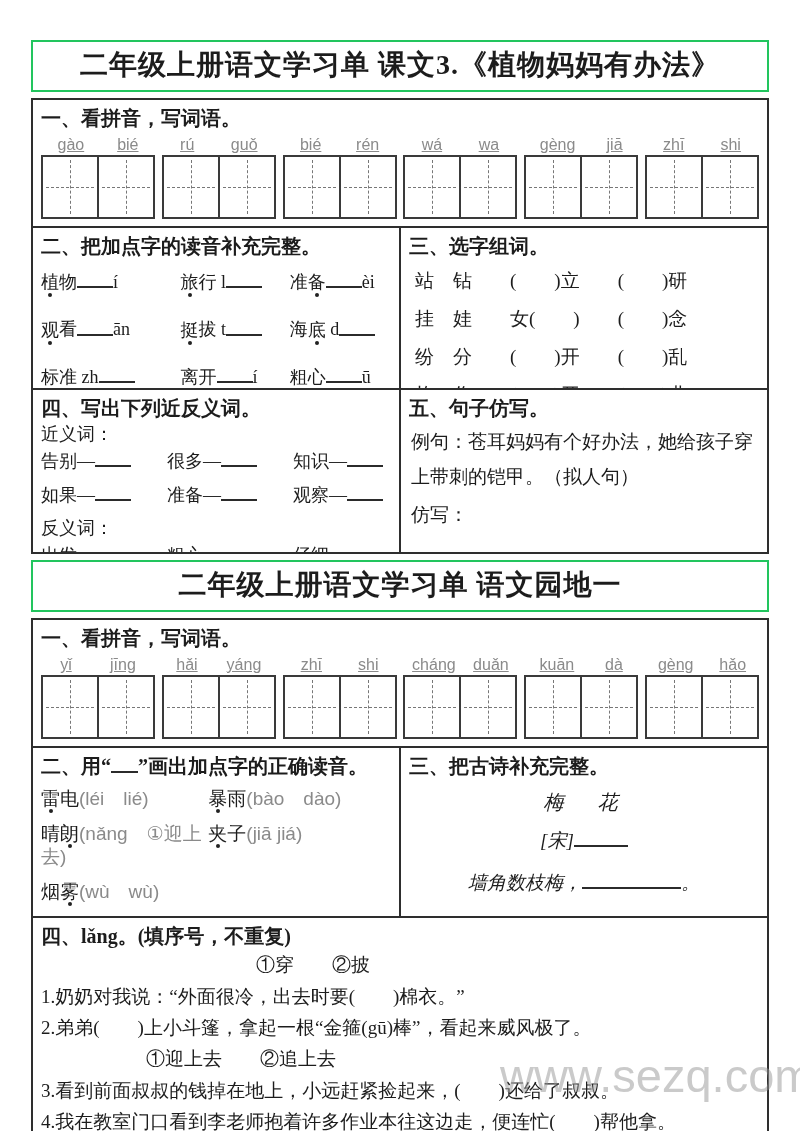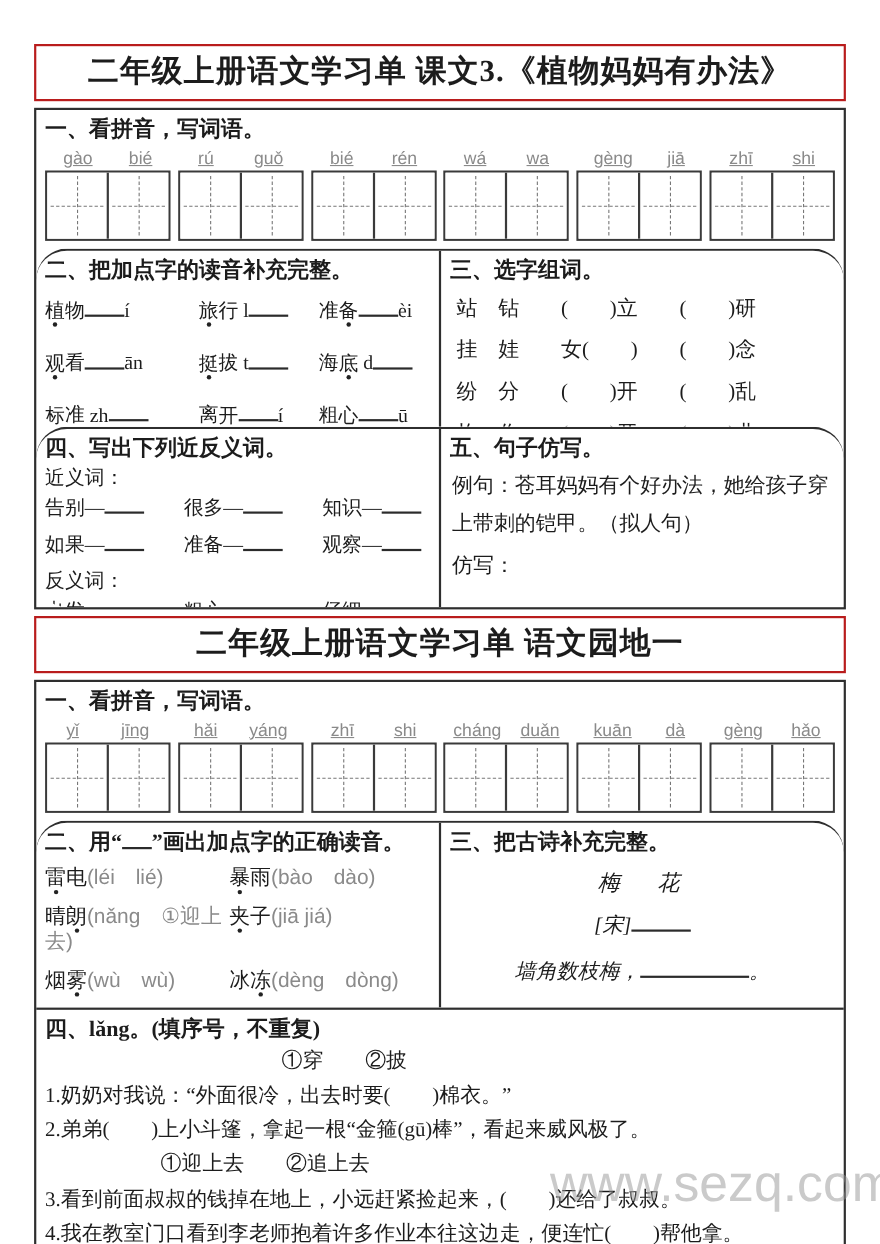--- a/index.html
+++ b/index.html
@@ -4,41 +4,41 @@
 <style>
   html,body{margin:0;padding:0;}
   body{
     width:800px;height:1131px;background:#ffffff;color:#1c1c1c;
     font-family:"Liberation Serif","DejaVu Serif",serif;
   }
   .page{position:relative;width:800px;height:1131px;overflow:hidden;background:#fff;}
   .inner{margin:0 31px;}
 
   .titlebox{
-    border:2px solid #b91c1c;text-align:center;font-weight:bold;
+    border:2px solid #22c55e;text-align:center;font-weight:bold;
     font-size:28px;padding:4px 0 6px;letter-spacing:1px;background:#fff;
   }
   .titlebox.first{margin-top:40px;}
   .titlebox{margin-bottom:6px;}
 
   .box{border:2px solid #2e2e2e;margin-bottom:6px;background:#fff;}
 
   .h{font-weight:bold;font-size:20px;padding:5px 8px 0 8px;white-space:pre-wrap;line-height:26px;}
 
   
   .gridrow{display:flex;justify-content:space-between;padding:2px 8px 7px 8px;}
   .pins{display:flex;justify-content:space-around;align-items:flex-end;height:21px;padding-bottom:1px;
         font-family:"Liberation Sans","DejaVu Sans",sans-serif;color:#8a8a8a;font-size:16px;text-decoration:underline;}
   .cells{display:flex;border:2px solid #3a3a3a;}
   .cell{width:54px;height:60px;position:relative;background:#fff;}
   .cell + .cell{border-left:2px solid #3a3a3a;}
   .cell::before{content:"";position:absolute;top:3px;bottom:3px;left:50%;border-left:1px dashed #777;}
   .cell::after{content:"";position:absolute;left:3px;right:3px;top:50%;border-top:1px dashed #777;}
 
-  .row{display:flex;border-top:2px solid #2e2e2e;overflow:hidden;border-radius:28px;}
+  .row{display:flex;border-top:2px solid #2e2e2e;overflow:hidden;}
   .col-l{width:368px;border-right:2px solid #2e2e2e;box-sizing:border-box;overflow:hidden;}
   .col-r{flex:1;min-width:0;overflow:hidden;}
   .r1{height:160px;} .r2{height:162px;} .r3{height:168px;}
 
   .items3{padding:12px 0 0 8px;font-size:18px;}
   .items3 .irow{display:grid;grid-template-columns:39% 30.5% 30.5%;margin-bottom:24px;}
   .items2{padding:8px 2px 0 8px;font-size:19px;}
   .items2 .irow{display:grid;grid-template-columns:47% 53%;margin-bottom:12px;}
   .icell{white-space:pre-wrap;line-height:23px;}
 
@@ -283,21 +283,20 @@
               <div class="irow">
                 <div class="icell"><span class="dotc">雷</span>电<span class="pin">(léi　lié)</span></div>
                 <div class="icell"><span class="dotc">暴</span>雨<span class="pin">(bào　dào)</span></div>
               </div>
               <div class="irow">
                 <div class="icell">晴<span class="dotc">朗</span><span class="pin">(nǎng　①迎上去)</span></div>
                 <div class="icell"><span class="dotc">夹</span>子<span class="pin">(jiā jiá)</span></div>
               </div>
               <div class="irow">
                 <div class="icell">烟<span class="dotc">雾</span><span class="pin">(wù　wù)</span></div>
-                <div class="icell">冰<span class="dotc">冻</span><span class="pin">(dèng　dòng)</span></div>
               </div>
               <div class="irow">
                 <div class="icell">机<span class="dotc">器</span><span class="pin">(qì　pì)</span></div>
                 <div class="icell">淹<span class="dotc">没</span><span class="pin">(méi　mò)</span></div>
               </div>
             </div>
         </div>
         <div class="col-r">
           <div class="h">三、把古诗补充完整。</div>
           <div class="poem">

